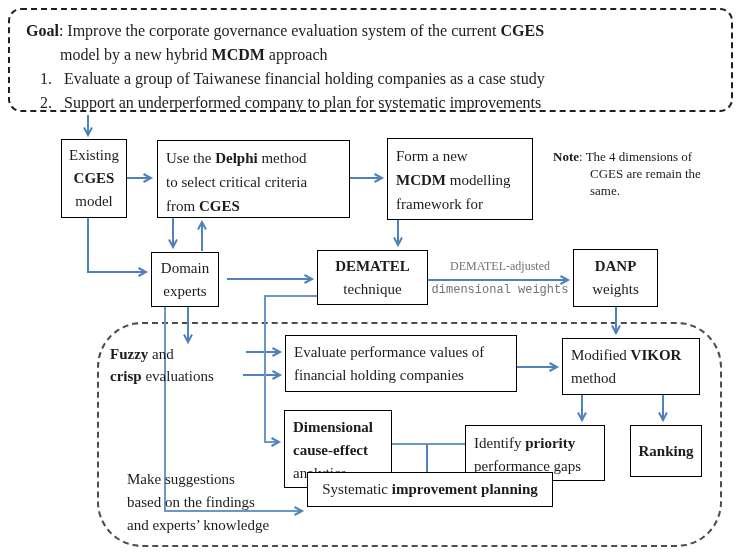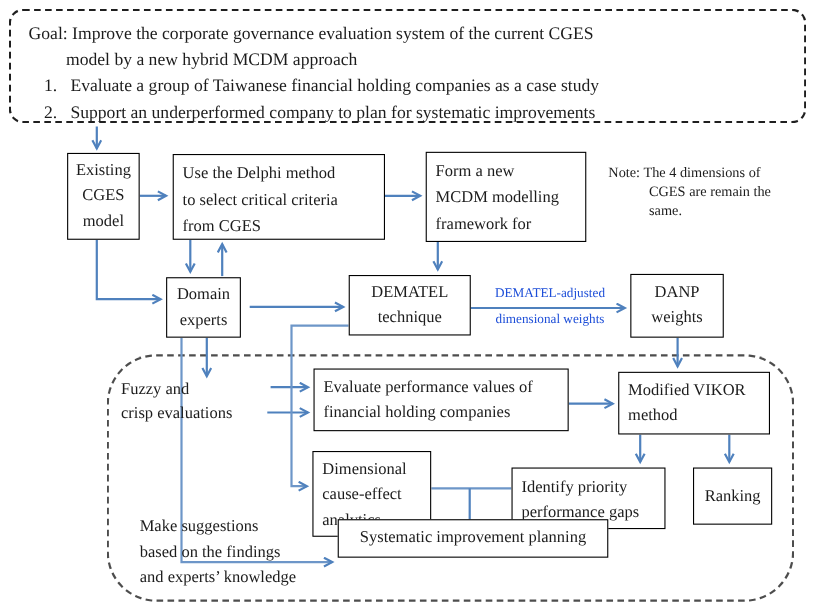--- a/index.html
+++ b/index.html
@@ -2,36 +2,36 @@
 <html><head>
 <meta charset="utf-8">
 <style>
   html,body{margin:0;padding:0;background:#ffffff;}
   body{width:743px;height:553px;font-family:"Liberation Serif","DejaVu Serif",serif;color:#1c1c1c;}
   .canvas{position:relative;width:743px;height:553px;background:#ffffff;overflow:hidden;}
   
   .box{position:absolute;border:1.5px solid #000;background:#fff;font-size:15px;box-sizing:border-box;}
   .center{display:flex;flex-direction:column;justify-content:center;align-items:center;text-align:center;line-height:23px;}
   .leftal{padding:5px 8px;line-height:24px;}
-  b{font-weight:normal;}
+  b{font-weight:bold;}
   
   .goal{position:absolute;left:8px;top:8px;width:725px;height:104px;border:2px dashed #1f1f1f;border-radius:13px;box-sizing:border-box;font-size:16px;line-height:24px;padding-top:9px;}
   .goal .l1{margin-left:16px;}
   .goal .l2{margin-left:50px;}
   .goal .item{margin-left:30px;}
   .goal .num{display:inline-block;width:24px;}
   
   .note{position:absolute;left:553px;top:148px;width:180px;font-size:13px;line-height:17px;}
   .note .ind{padding-left:37px;}
   
   .region{position:absolute;left:97px;top:322px;width:625px;height:225px;border:2px dashed #4d4d4d;border-radius:45px;box-sizing:border-box;background:transparent;}
   
   .floating{position:absolute;font-size:15px;line-height:22px;}
-  .arrlabel{position:absolute;left:430px;top:259px;width:140px;text-align:center;font-size:12px;line-height:15px;color:#1d4ed8;}
-  .arrlabel .second{margin-top:9px;}
+  .arrlabel{position:absolute;left:430px;top:259px;width:140px;text-align:center;font-size:12px;line-height:15px;color:#737373;}
+  .arrlabel .second{margin-top:9px;font-family:Liberation Mono, monospace;}
   svg.connectors{position:absolute;left:0;top:0;width:743px;height:553px;}
 </style>
 </head>
 <body>
 
 <div class="canvas">
 
   <div class="region"></div>
 
   <svg class="connectors" viewBox="0 0 743 553">

